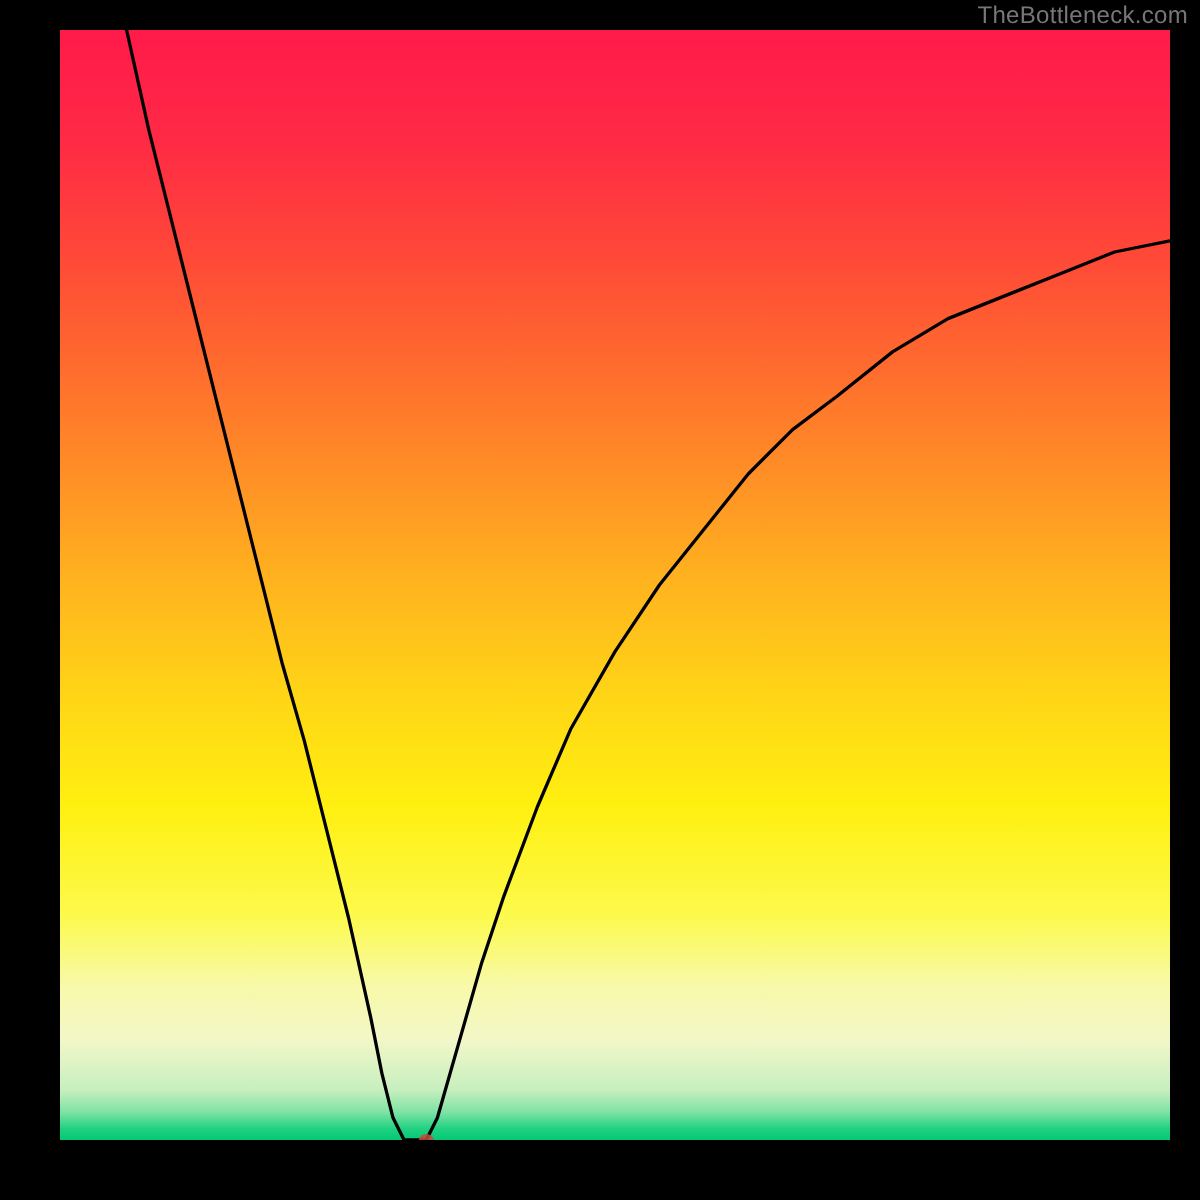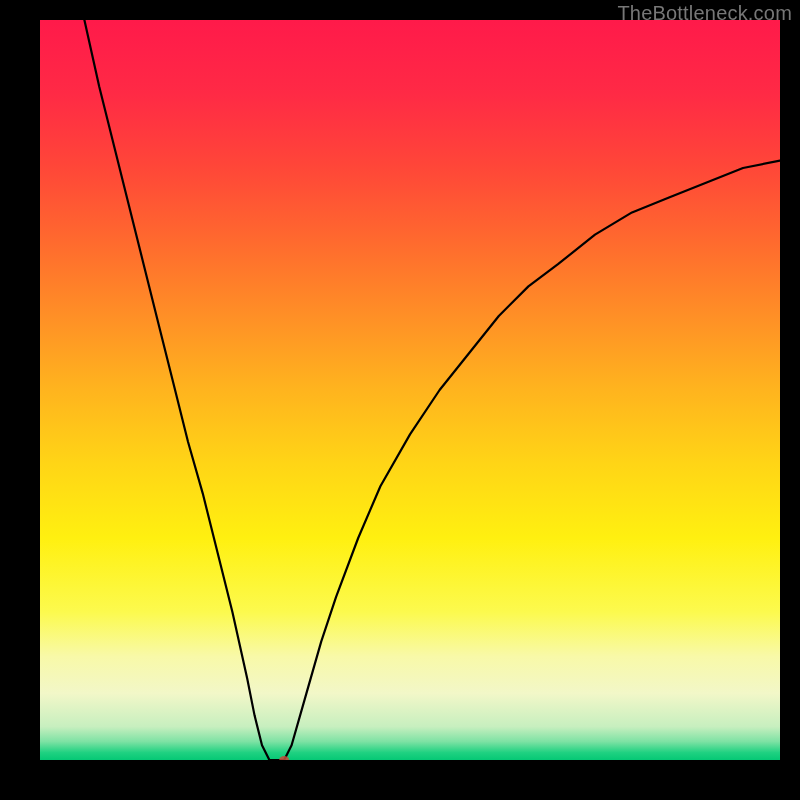--- a/index.html
+++ b/index.html
@@ -25,21 +25,21 @@
     top: 20px;
     width: 740px;
     height: 740px;
     border-bottom: 2px solid #000;
   }
   .attribution {
     position: absolute;
     top: 2px;
     right: 8px;
     color: #777;
-    font-size: 20px;
+    font-size: 16px;
     font-weight: 500;
     letter-spacing: 0.2px;
   }
   svg {
     display: block;
   }
   .curve {
     fill: none;
     stroke: #000;
     stroke-width: 2.2;

